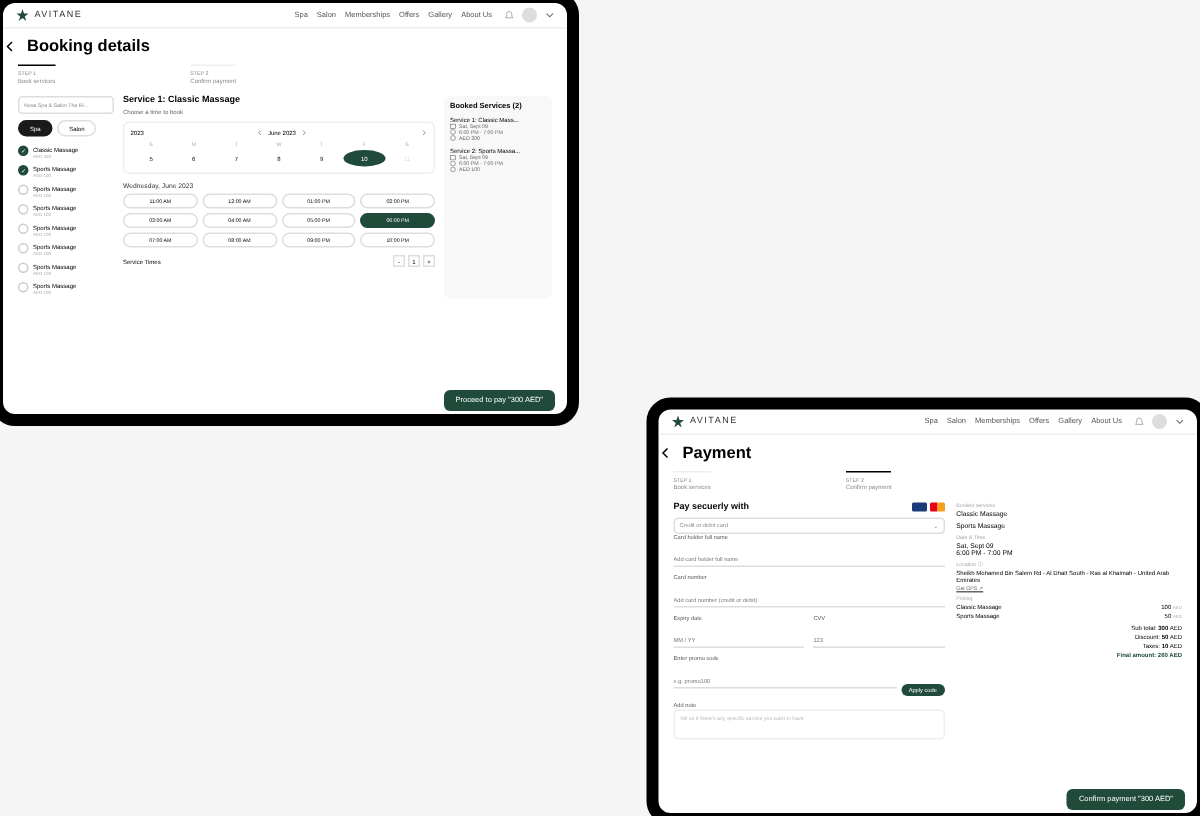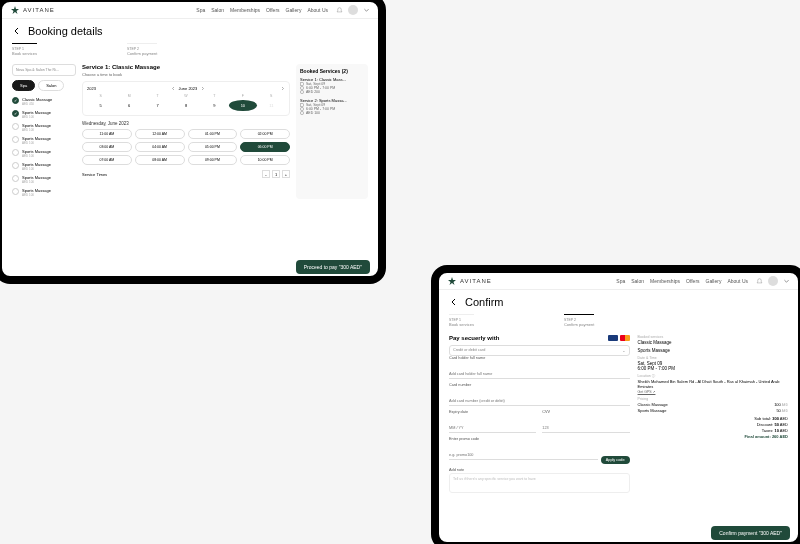--- a/index.html
+++ b/index.html
@@ -9,21 +9,21 @@
 .t2{right:-6px;bottom:-6px;width:375px;height:285px}
 .hdr{display:flex;align-items:center;padding:3px 8px;border-bottom:1px solid #eee;font-size:5px;color:#555}
 .logo{display:flex;align-items:center;gap:3px}
 .logo svg{width:10px;height:10px}
 .brand{font-size:6px;letter-spacing:1px;color:#333}
 .nav{display:flex;gap:6px;margin-left:auto;font-size:5px}
 .nav span{cursor:pointer}
 .icns{display:flex;gap:5px;margin-left:8px;align-items:center}
 .icns svg{width:7px;height:7px}
 .av{width:10px;height:10px;border-radius:50%;background:#ddd}
-.title{display:flex;align-items:center;gap:6px;padding:6px 10px;font-size:11px;font-weight:400}
+.title{display:flex;align-items:center;gap:6px;padding:6px 0;font-size:11px;font-weight:700}
 .title svg{width:10px;height:10px}
 .steps{display:flex;padding:0 10px 4px;gap:90px}
 .step{font-size:4px;color:#888}
 .step.active{border-top:1px solid #000;padding-top:3px}
 .step:not(.active){border-top:1px solid #eee;padding-top:3px}
 .step-n{font-size:3.5px;display:block}
 .body{display:flex;padding:4px 10px;gap:6px}
 .sb{width:64px;font-size:4px}
 .dd{border:1px solid #ddd;border-radius:3px;padding:3px;font-size:3.5px;color:#888;margin-bottom:4px}
 .tabs{display:flex;gap:3px;margin-bottom:4px}
@@ -311,21 +311,21 @@
       <div class="av"></div>
       <svg viewBox="0 0 10 10">
           <path d="M2 3l3 3 3-3" fill="none" stroke="#666"></path>
         </svg>
     </div>
   </div>
   <div class="title">
     <svg viewBox="0 0 20 20">
         <path d="M12 4l-6 6 6 6" fill="none" stroke="#000" stroke-width="2"></path>
       </svg>
-    <span>Confirm</span>
+    <span>Payment</span>
   </div>
   <div class="steps">
     <div class="step"><span class="step-n">STEP 1</span><span>Book services</span></div>
     <div class="step active"><span class="step-n">STEP 2</span><span>Confirm payment</span></div>
   </div>
   <div class="pay">
     <div class="pl">
       <div class="pt">
         <span>Pay secuerly with</span>
         <div class="cards">

